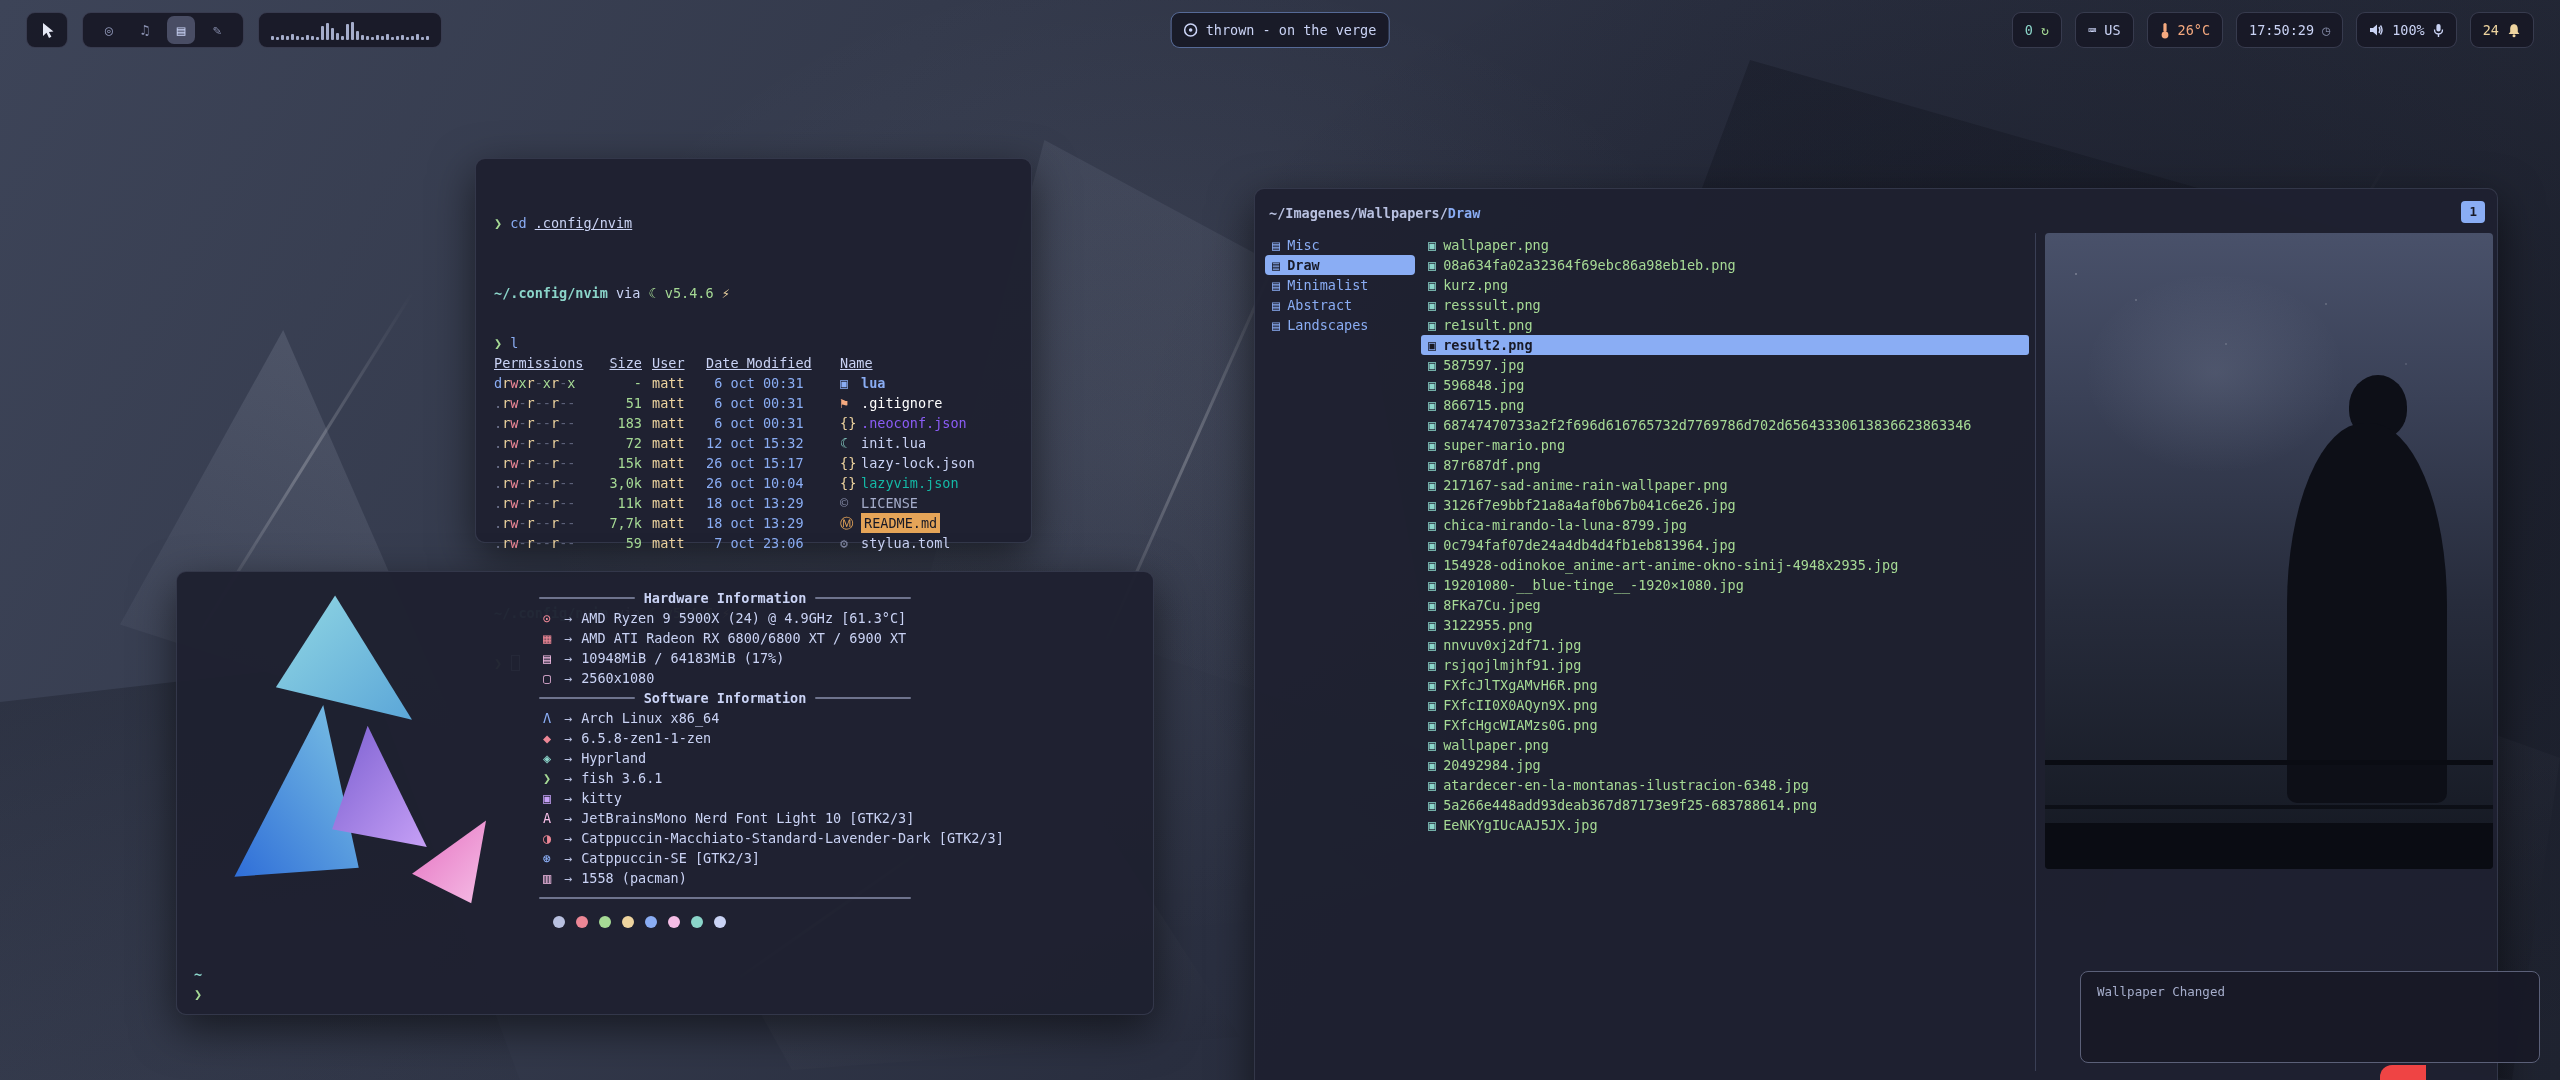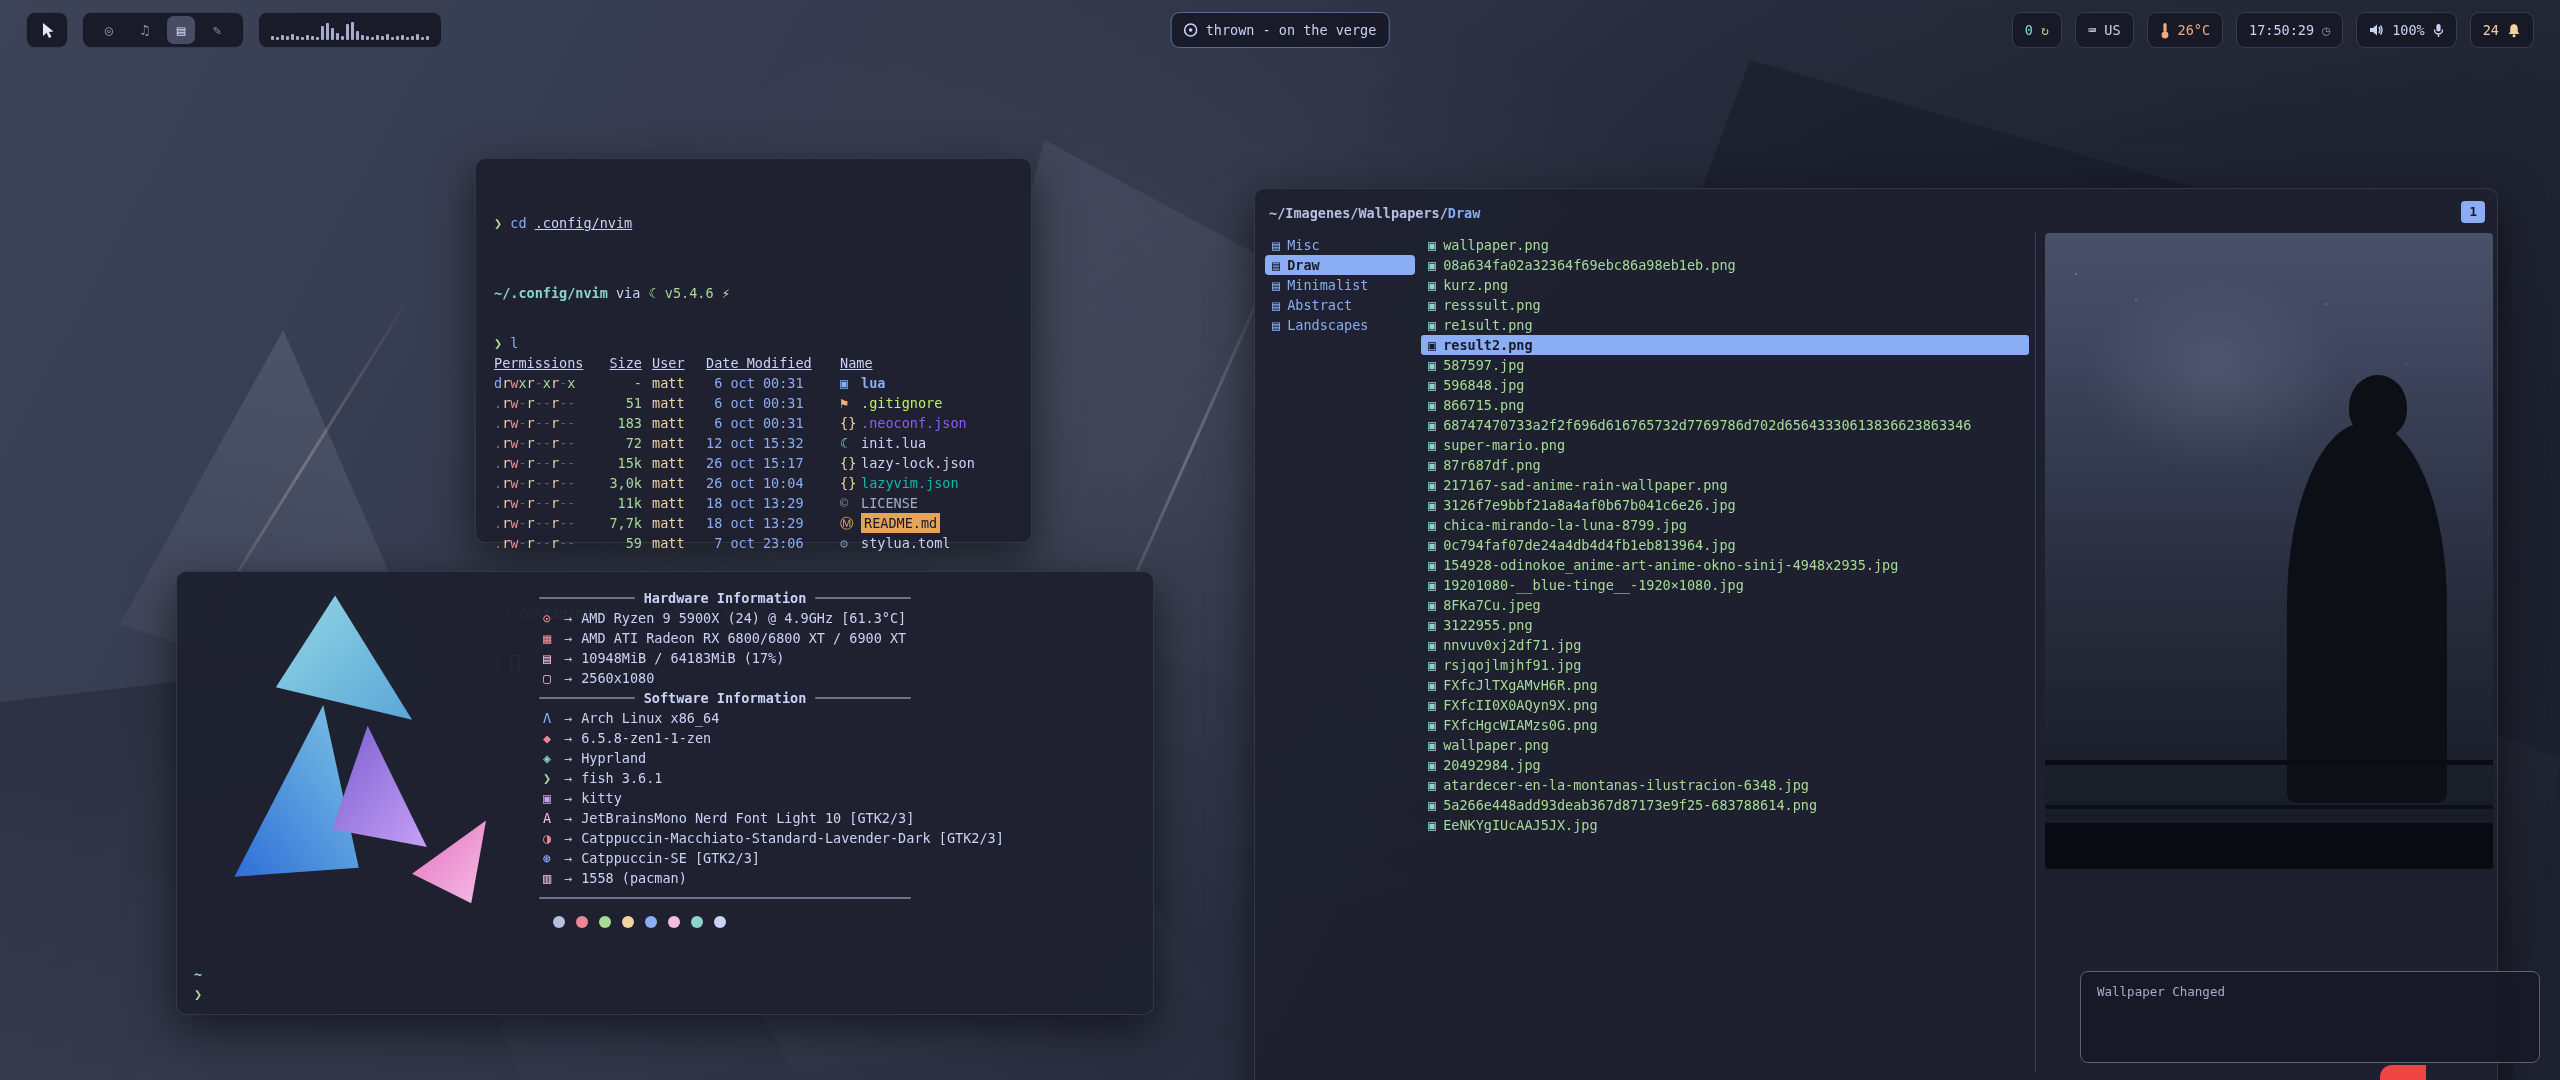--- a/index.html
+++ b/index.html
@@ -284,21 +284,21 @@
         <span class="c-size">-</span>
         <span class="c-user">matt</span>
         <span class="c-date"> 6 oct 00:31</span>
         <span class="c-name"><span class="ficon" style="color:#8aadf4">▣</span><span class="fname" style="color:#8aadf4;font-weight:bold;">lua</span></span>
       </div>
       <div class="trow">
         <span class="c-perm"><span style="color:#6e738d">.</span><span style="color:#eed49f">r</span><span style="color:#ed8796">w</span><span style="color:#5b6078">-</span><span style="color:#eed49f">r</span><span style="color:#5b6078">-</span><span style="color:#5b6078">-</span><span style="color:#eed49f">r</span><span style="color:#5b6078">-</span><span style="color:#5b6078">-</span></span>
         <span class="c-size">51</span>
         <span class="c-user">matt</span>
         <span class="c-date"> 6 oct 00:31</span>
-        <span class="c-name"><span class="ficon" style="color:#f5a97f">⚑</span><span class="fname" style="color:#bef264;">.gitignore</span></span>
+        <span class="c-name"><span class="ficon" style="color:#f5a97f">⚑</span><span class="fname" style="color:#ffffff;">.gitignore</span></span>
       </div>
       <div class="trow">
         <span class="c-perm"><span style="color:#6e738d">.</span><span style="color:#eed49f">r</span><span style="color:#ed8796">w</span><span style="color:#5b6078">-</span><span style="color:#eed49f">r</span><span style="color:#5b6078">-</span><span style="color:#5b6078">-</span><span style="color:#eed49f">r</span><span style="color:#5b6078">-</span><span style="color:#5b6078">-</span></span>
         <span class="c-size">183</span>
         <span class="c-user">matt</span>
         <span class="c-date"> 6 oct 00:31</span>
         <span class="c-name"><span class="ficon" style="color:#eed49f">{}</span><span class="fname" style="color:#8b5cf6;">.neoconf.json</span></span>
       </div>
       <div class="trow">
         <span class="c-perm"><span style="color:#6e738d">.</span><span style="color:#eed49f">r</span><span style="color:#ed8796">w</span><span style="color:#5b6078">-</span><span style="color:#eed49f">r</span><span style="color:#5b6078">-</span><span style="color:#5b6078">-</span><span style="color:#eed49f">r</span><span style="color:#5b6078">-</span><span style="color:#5b6078">-</span></span>

